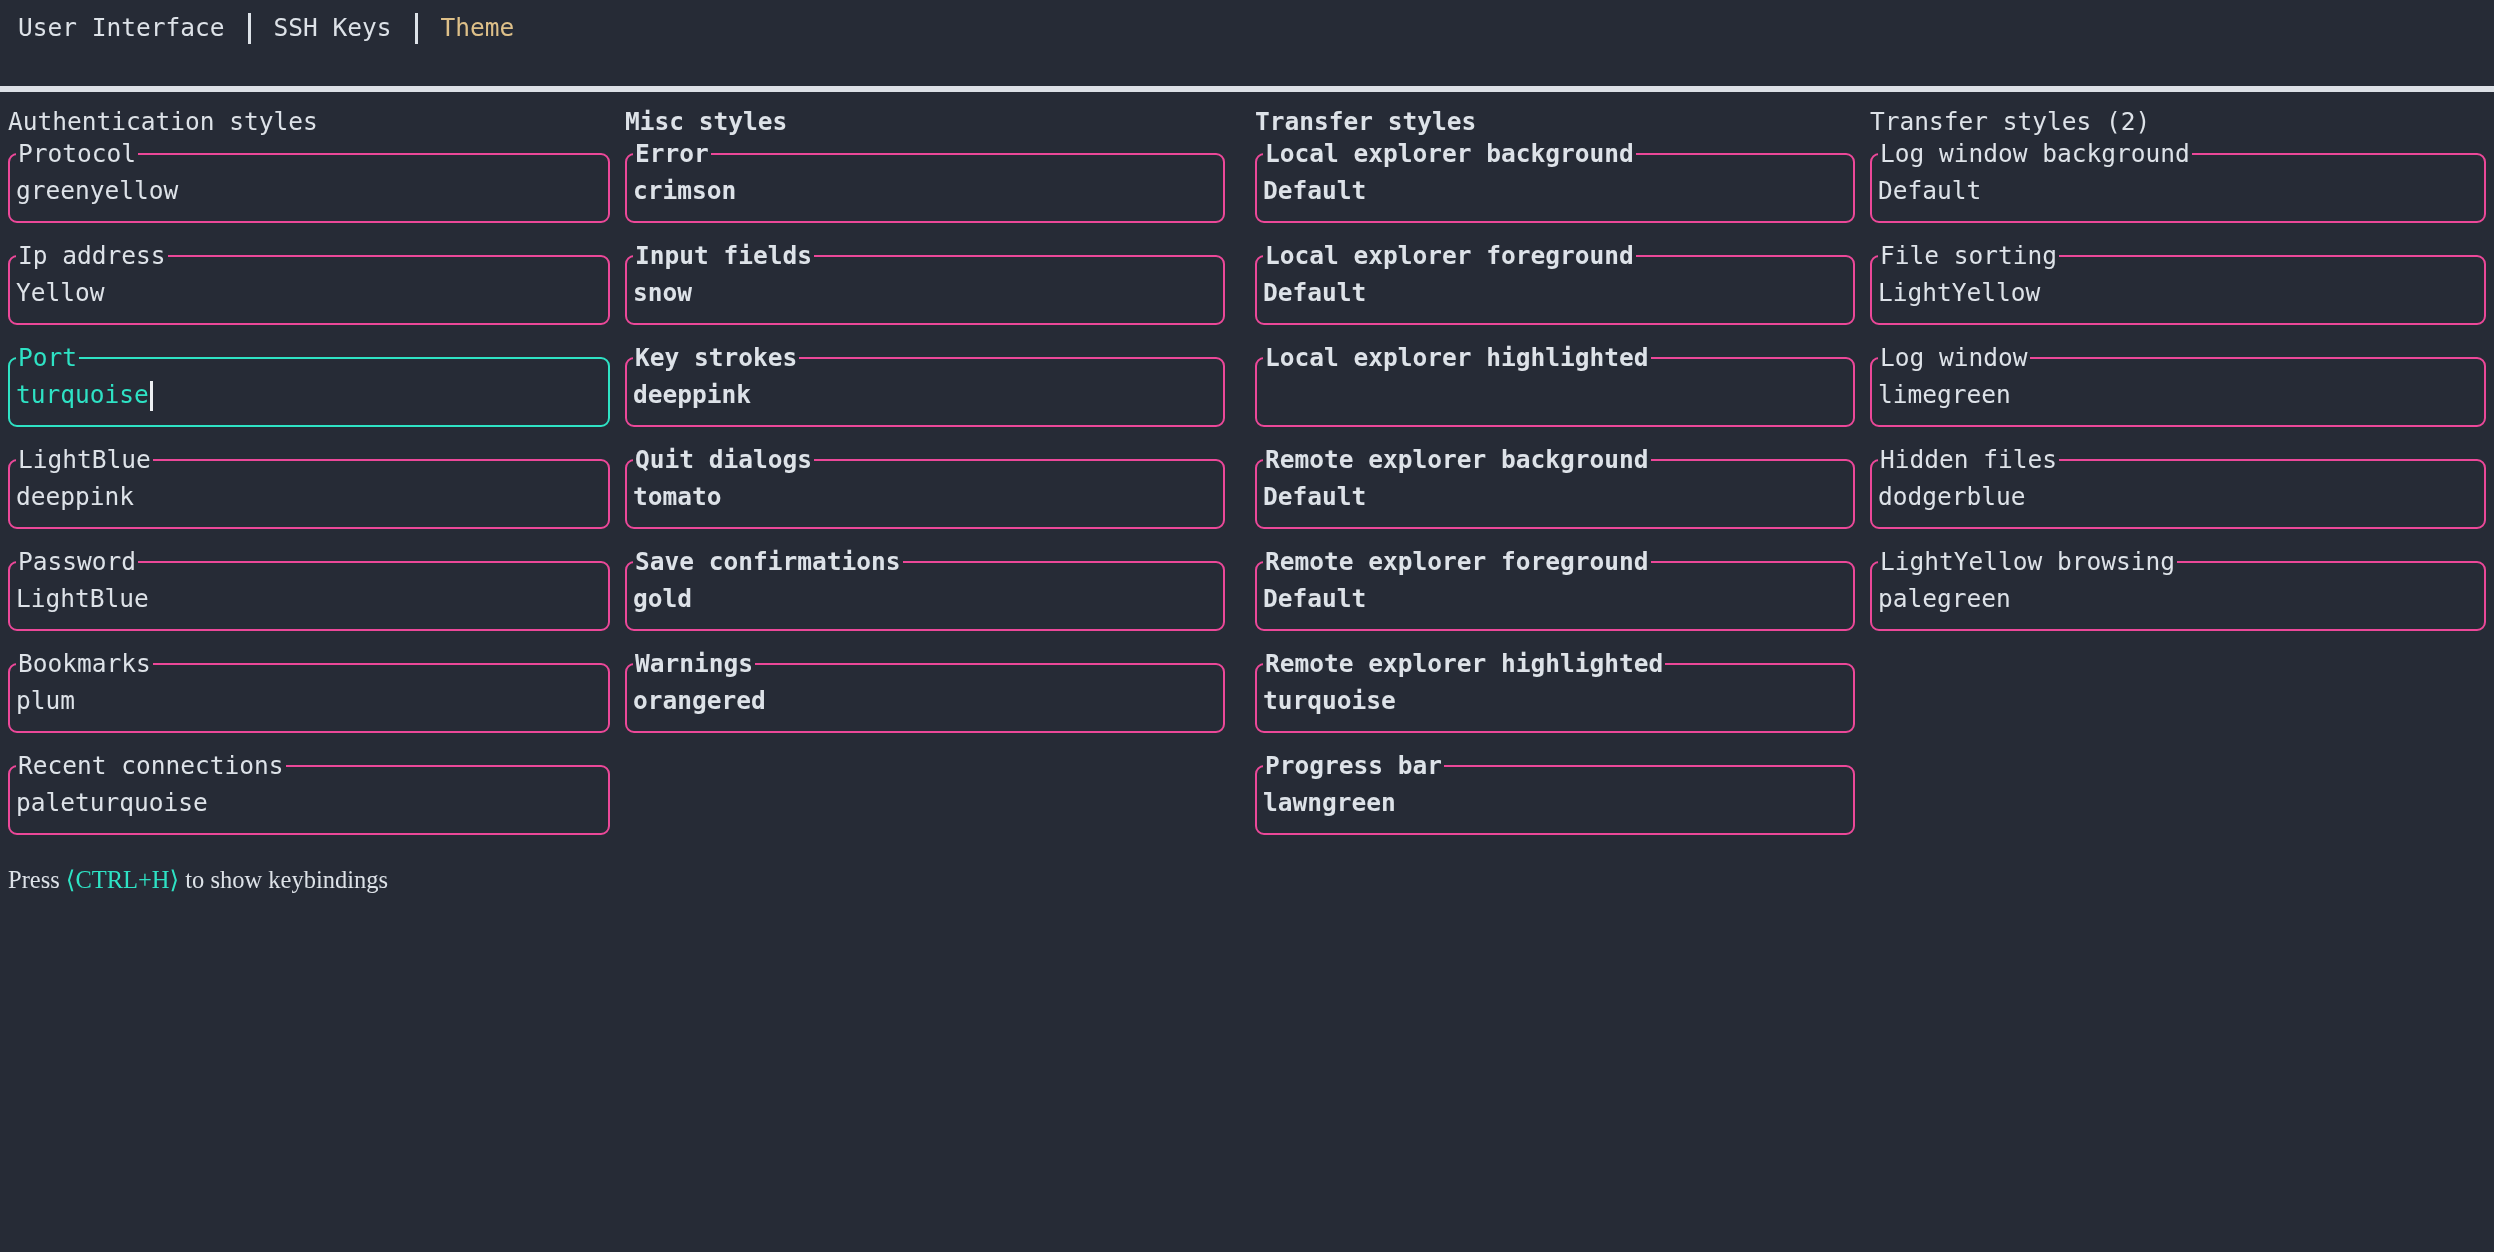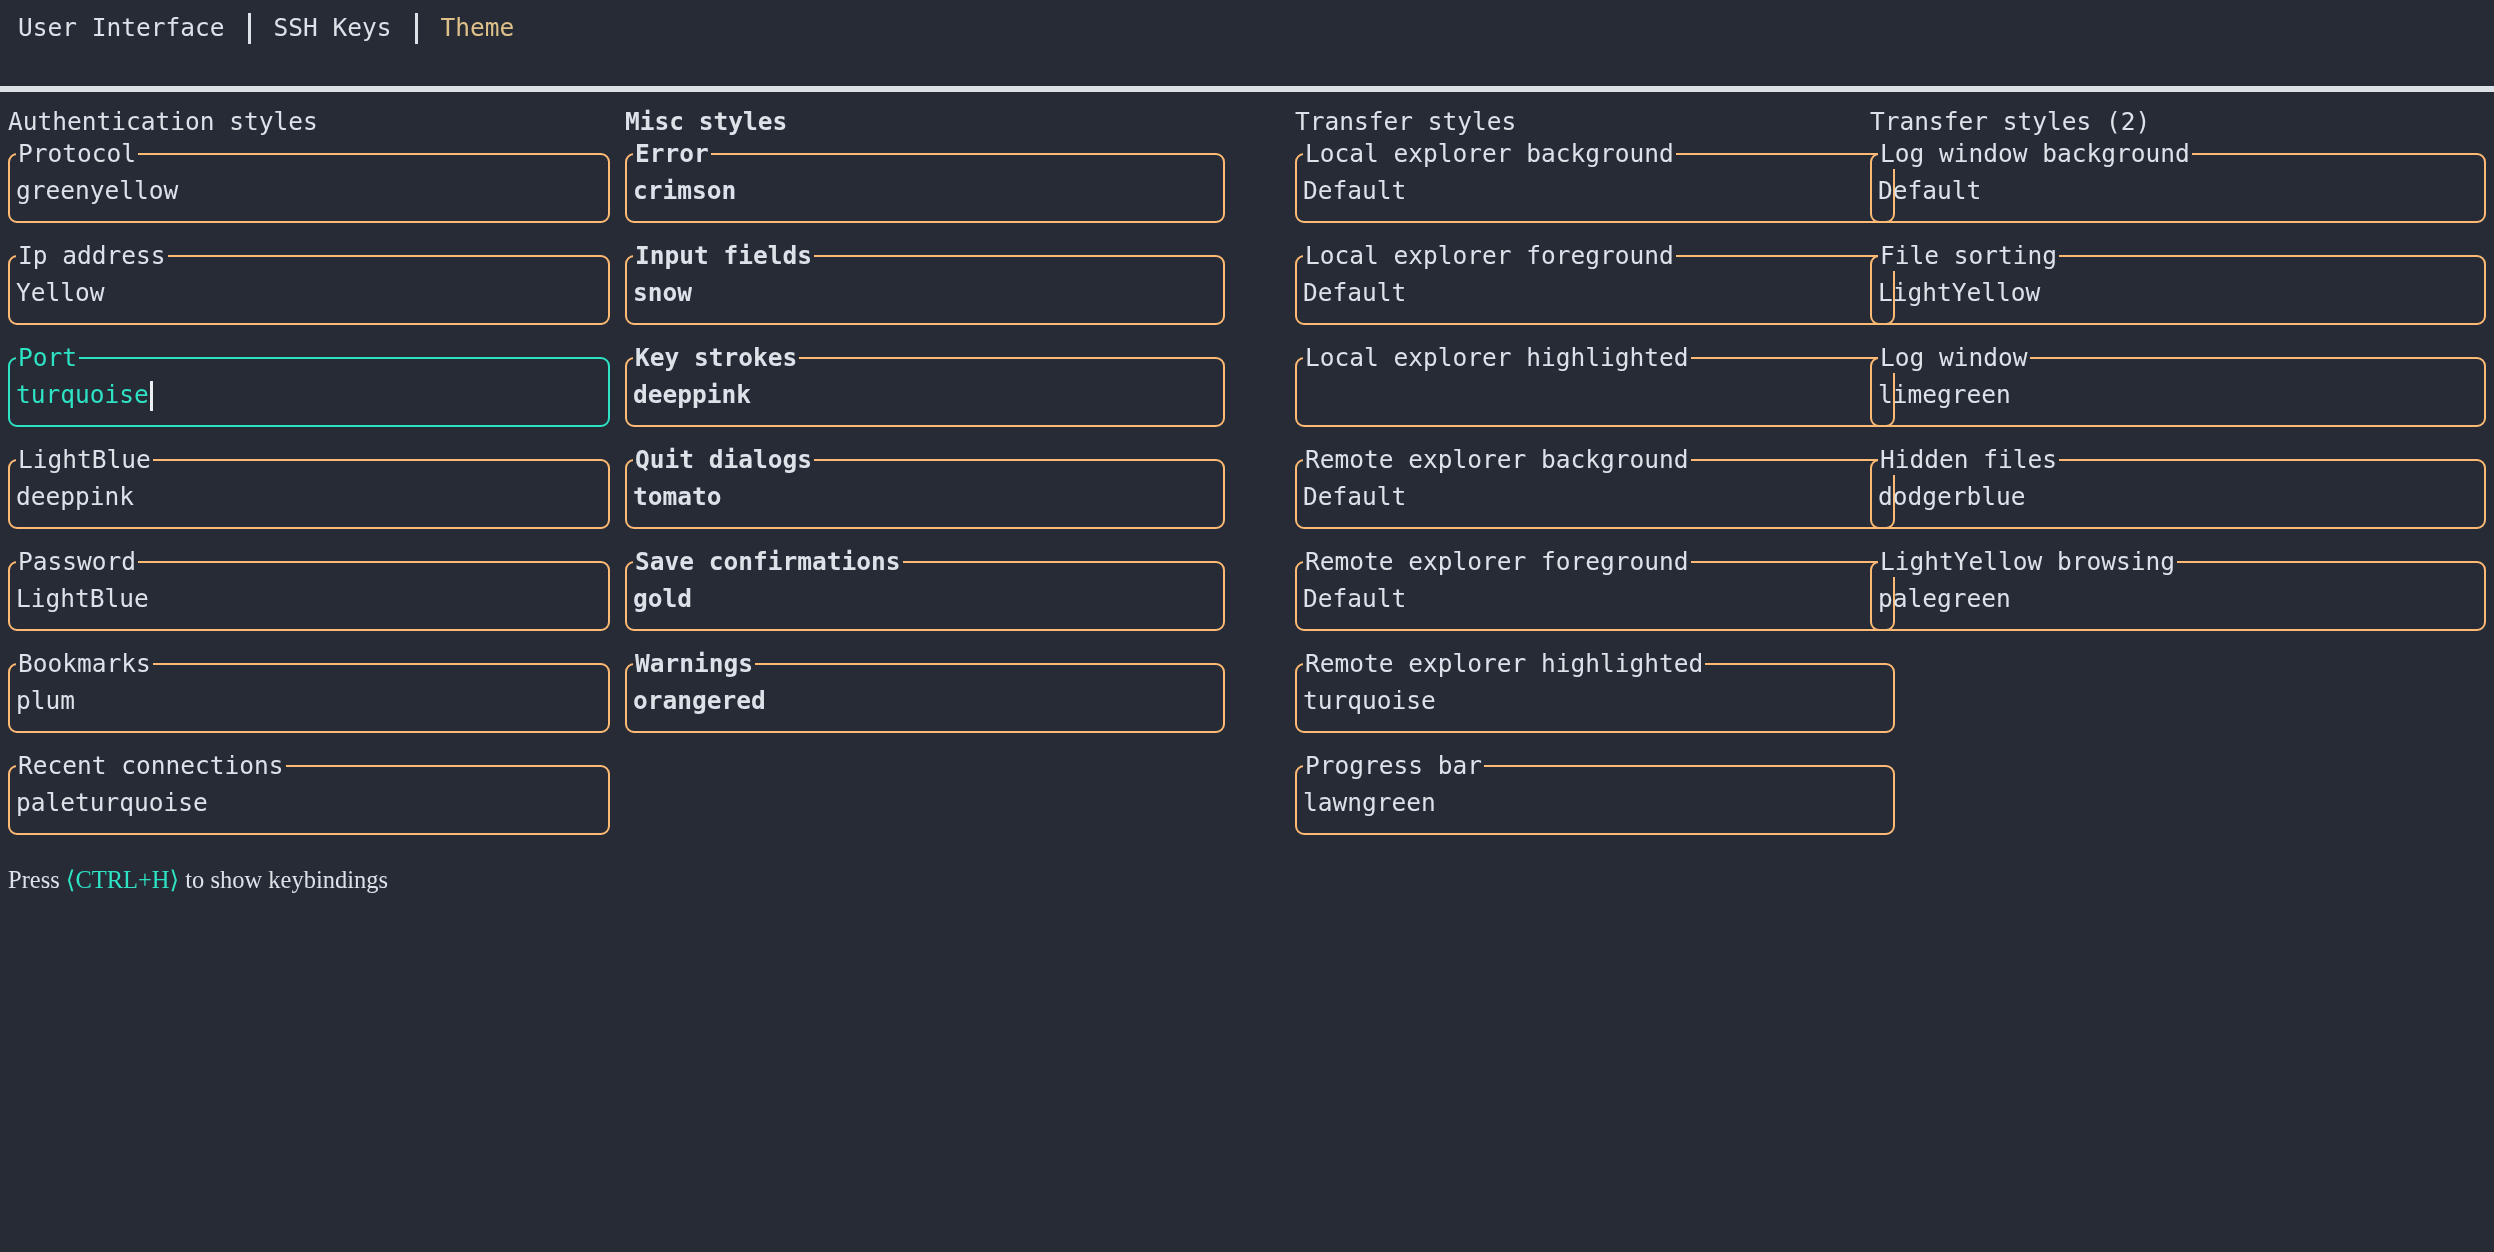--- a/index.html
+++ b/index.html
@@ -56,21 +56,21 @@
     height: 34px;
     line-height: 34px;
     white-space: pre;
   }
   .field {
     position: relative;
     box-sizing: border-box;
     width: 100%;
     height: 70px;
     margin: 14px 16px 18px 0;
-    border: 2px solid #fdba74;
+    border: 2px solid #ec4899;
     border-radius: 9px;
   }
   .field-label {
     position: absolute;
     top: -16px;
     left: 6px;
     height: 30px;
     line-height: 30px;
     background: #262b36;
     padding: 0 2px;
@@ -168,21 +168,21 @@
       </div>
       <div class="field">
         <span class="field-label">Save confirmations</span>
         <div class="field-value"><span>gold</span></div>
       </div>
       <div class="field">
         <span class="field-label">Warnings</span>
         <div class="field-value"><span>orangered</span></div>
       </div>
     </div>
-    <div class="col" style="left: 1295px; width: 600px;">
+    <div class="col" style="left: 1255px; width: 600px; font-weight: bold;">
       <div class="col-title">Transfer styles</div>
       <div class="field">
         <span class="field-label">Local explorer background</span>
         <div class="field-value"><span>Default</span></div>
       </div>
       <div class="field">
         <span class="field-label">Local explorer foreground</span>
         <div class="field-value"><span>Default</span></div>
       </div>
       <div class="field">

